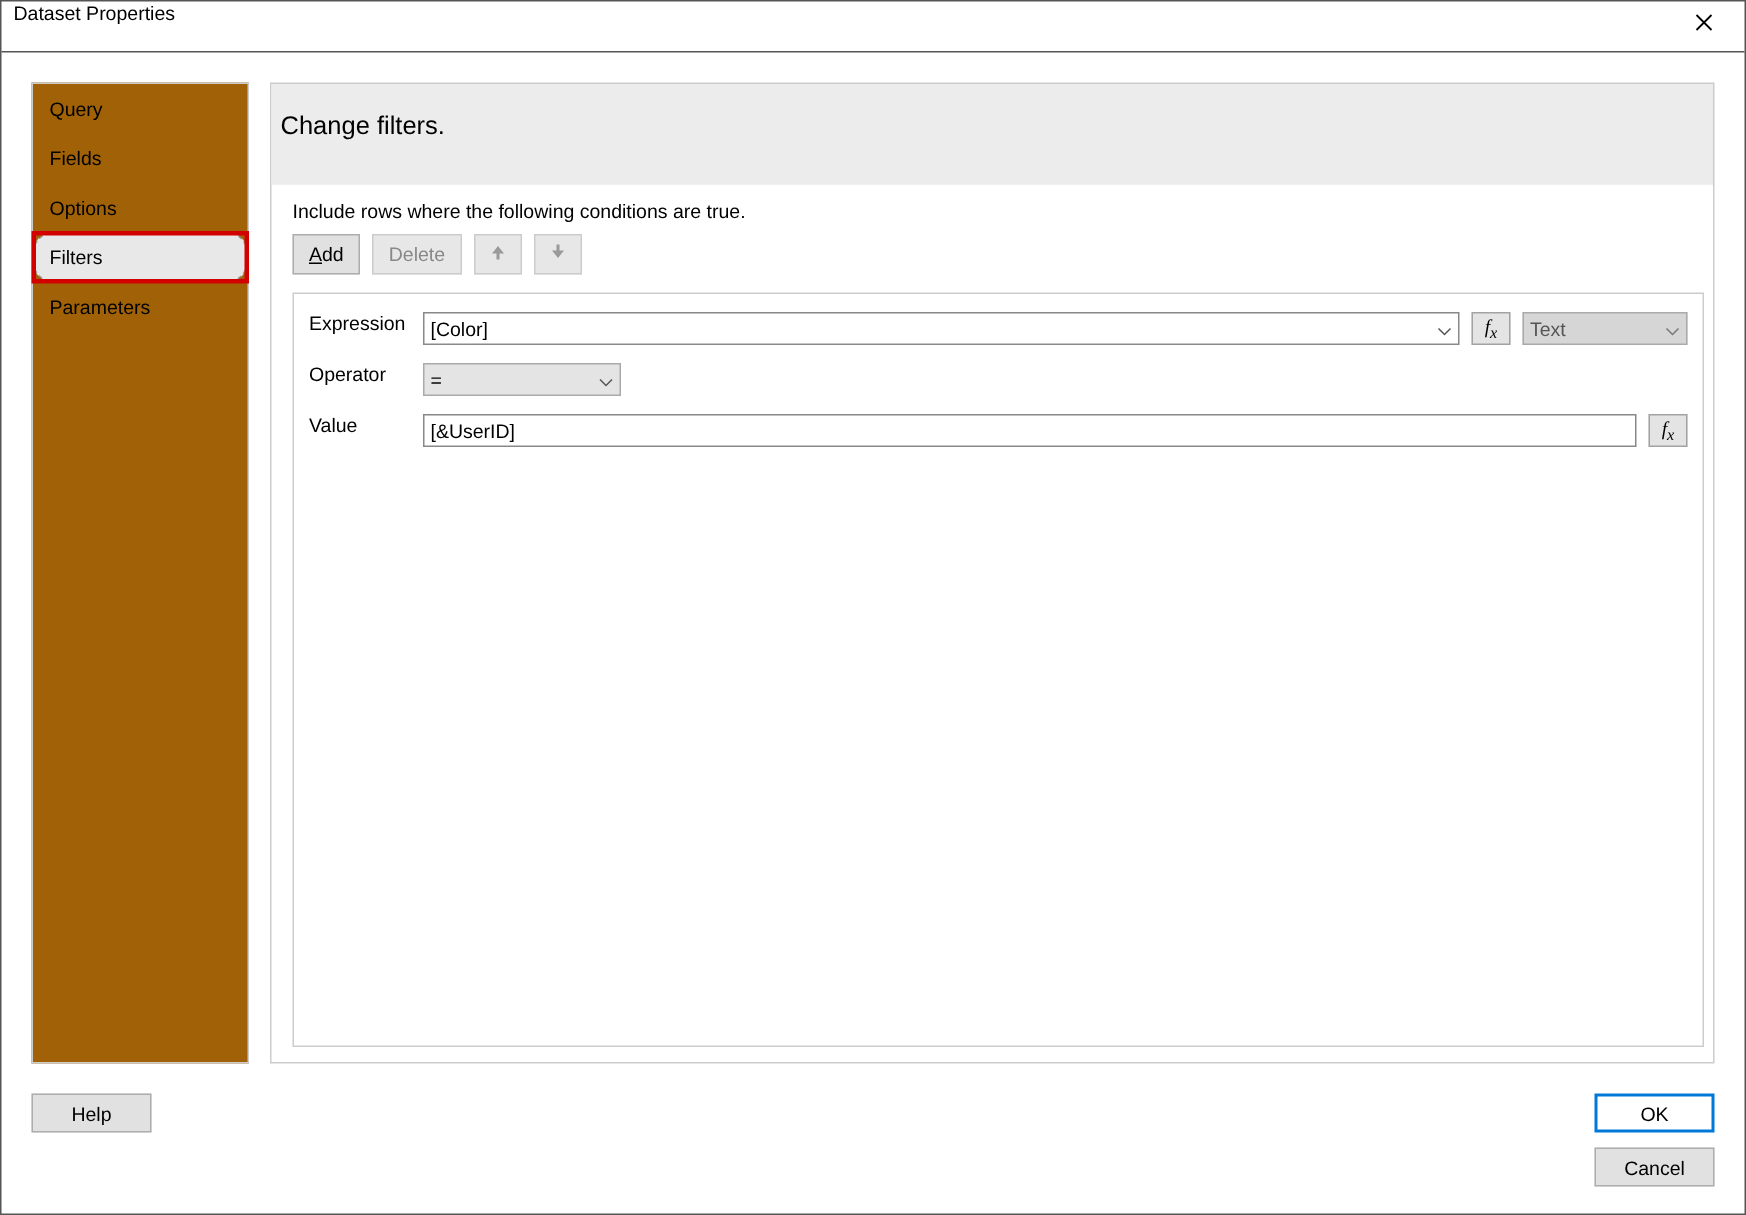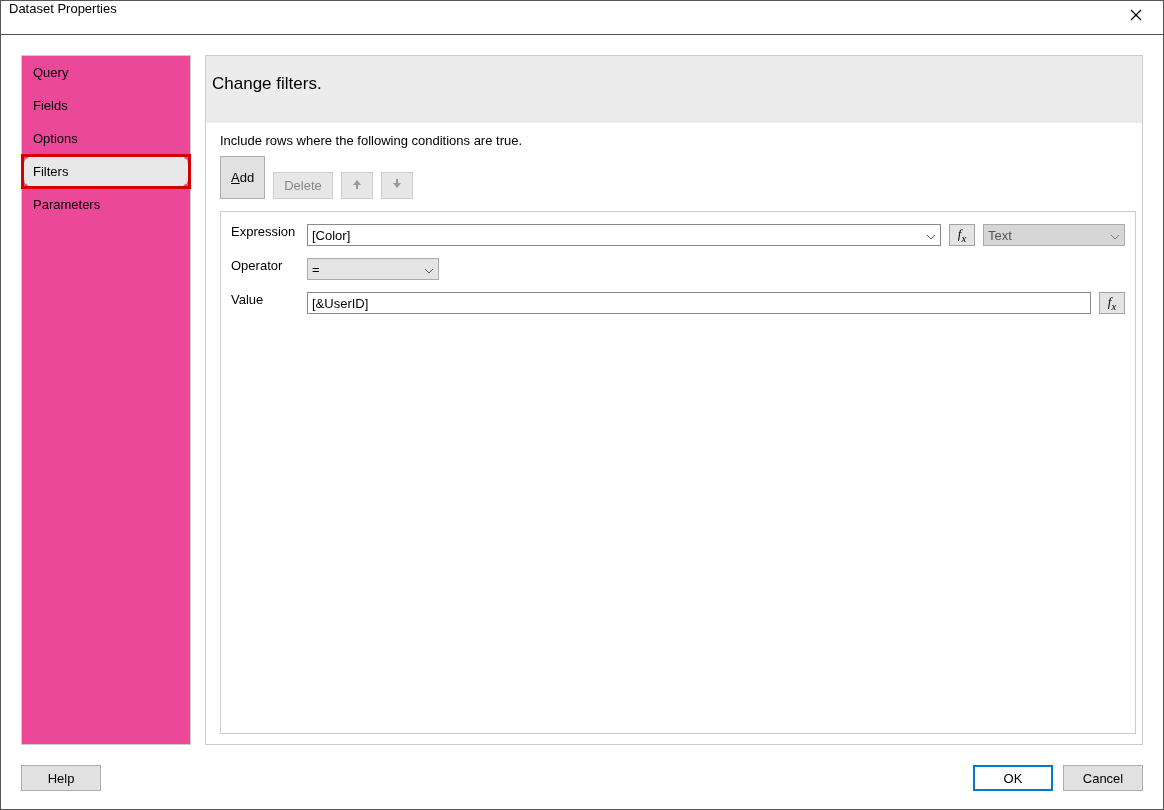--- a/index.html
+++ b/index.html
@@ -35,23 +35,23 @@
   }
   .close-btn svg { width: 12px; height: 12px; }
   .body {
     flex: 1;
     display: flex;
     padding: 20px 20px 10px 20px;
     gap: 14px;
     min-height: 0;
   }
   .sidebar {
-    width: 170px;
+    width: 145px;
     border: 1px solid #ccc;
-    background: #ec4899;
+    background: #a16207;
     padding: 0;
   }
   .nav-item {
     padding: 8px 10px;
     cursor: pointer;
     font-size: 13px;
     border: 1px solid transparent;
   }
   .nav-item.selected {
     background: #e8e8e8;
@@ -107,21 +107,20 @@
     display: flex;
     align-items: center;
     justify-content: center;
     min-height: 26px;
   }
   .btn.icon-only { width: 32px; padding: 0; }
   .btn.disabled {
     color: #888;
     border-color: #ccc;
     background: #e7e7e7;
-    margin-top: 16px;
   }
   .btn .accel { text-decoration: underline; }
   .filter-panel {
     border: 1px solid #ccc;
     flex: 1;
     padding: 12px 10px;
     min-height: 0;
   }
   .row {
     display: flex;
@@ -157,21 +156,21 @@
     width: 26px; height: 22px;
     border: 1px solid #a3a3a3;
     background: #e4e4e4;
     display: flex; align-items: center; justify-content: center;
     font-style: italic;
     font-family: "Times New Roman", serif;
     font-size: 13px;
     cursor: pointer;
   }
   .type-combo {
-    width: 142px;
+    width: 110px;
     background: #ef4444;
   }
   .type-combo input {
     background: #d6d6d6;
     color: #555;
     border: 1px solid #aaa;
   }
   .op-combo {
     width: 132px;
     background: #e4e4e4;
@@ -190,20 +189,21 @@
   }
   .footer {
     display: flex;
     justify-content: space-between;
     align-items: flex-start;
     padding: 10px 20px 18px 20px;
   }
   .footer .right {
     display: flex;
     gap: 10px;
+    flex-direction: column;
   }
   .dlg-btn {
     min-width: 80px;
     height: 26px;
     background: #e1e1e1;
     border: 1px solid #adadad;
     font-size: 13px;
     cursor: pointer;
     display: flex; align-items: center; justify-content: center;
   }

